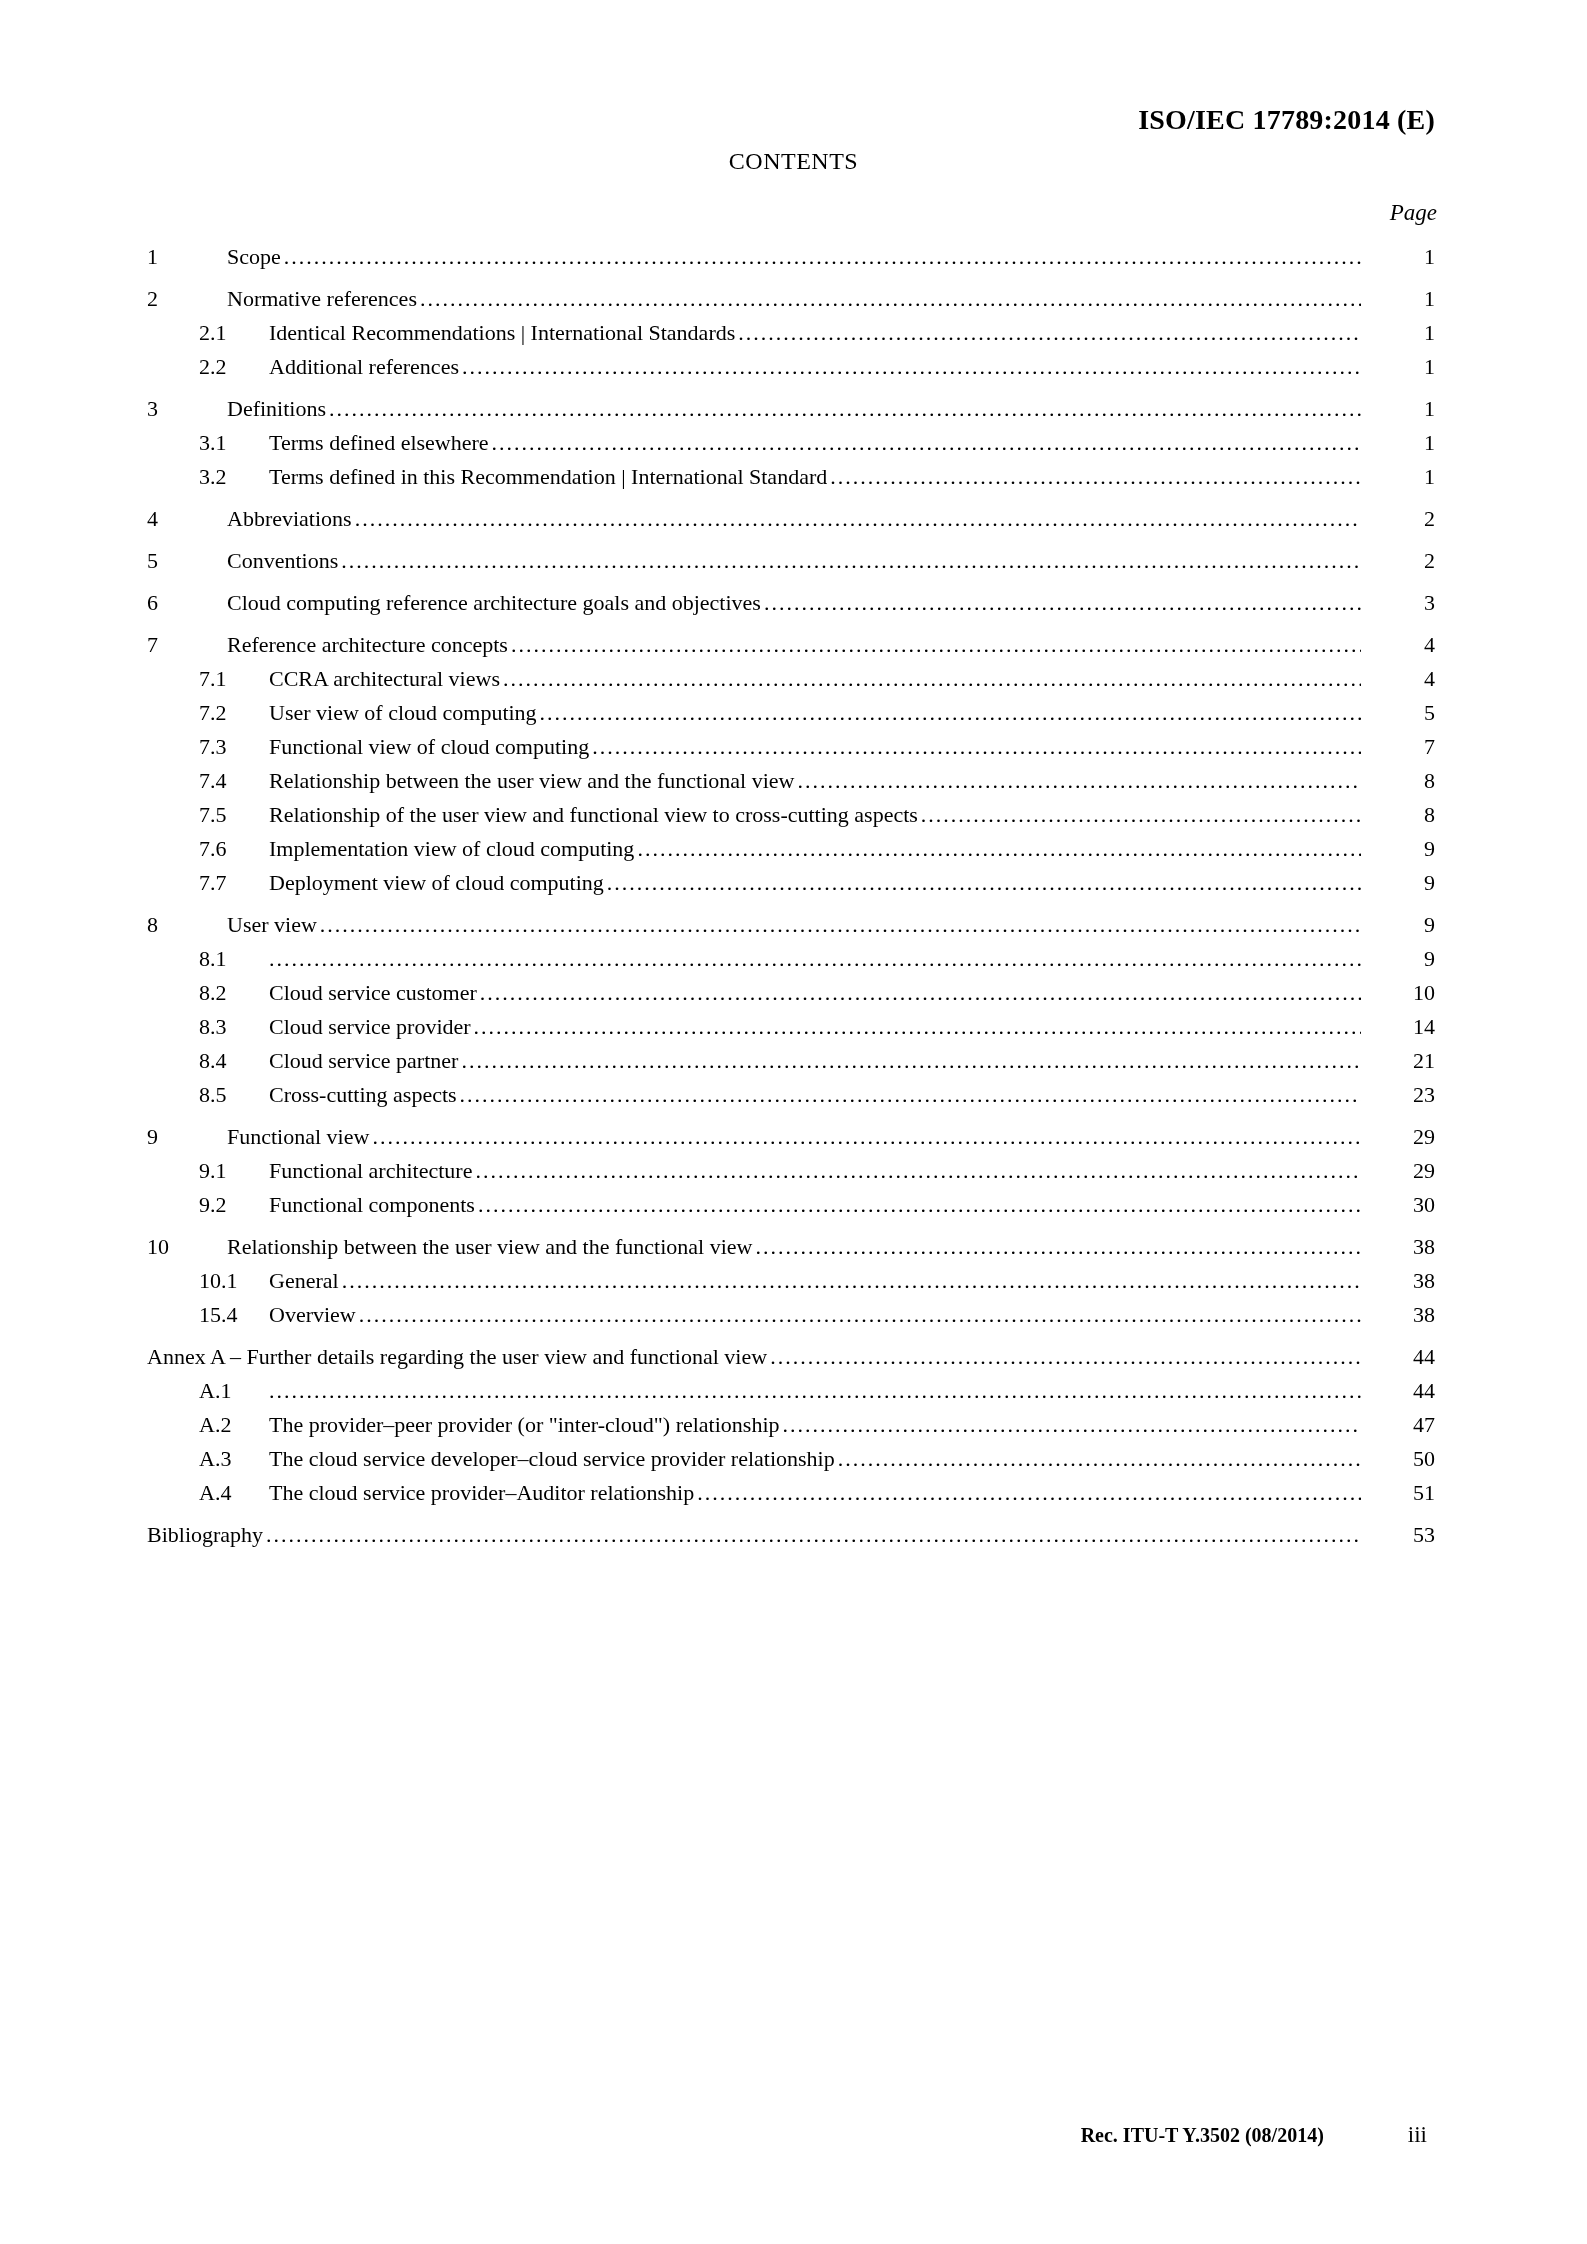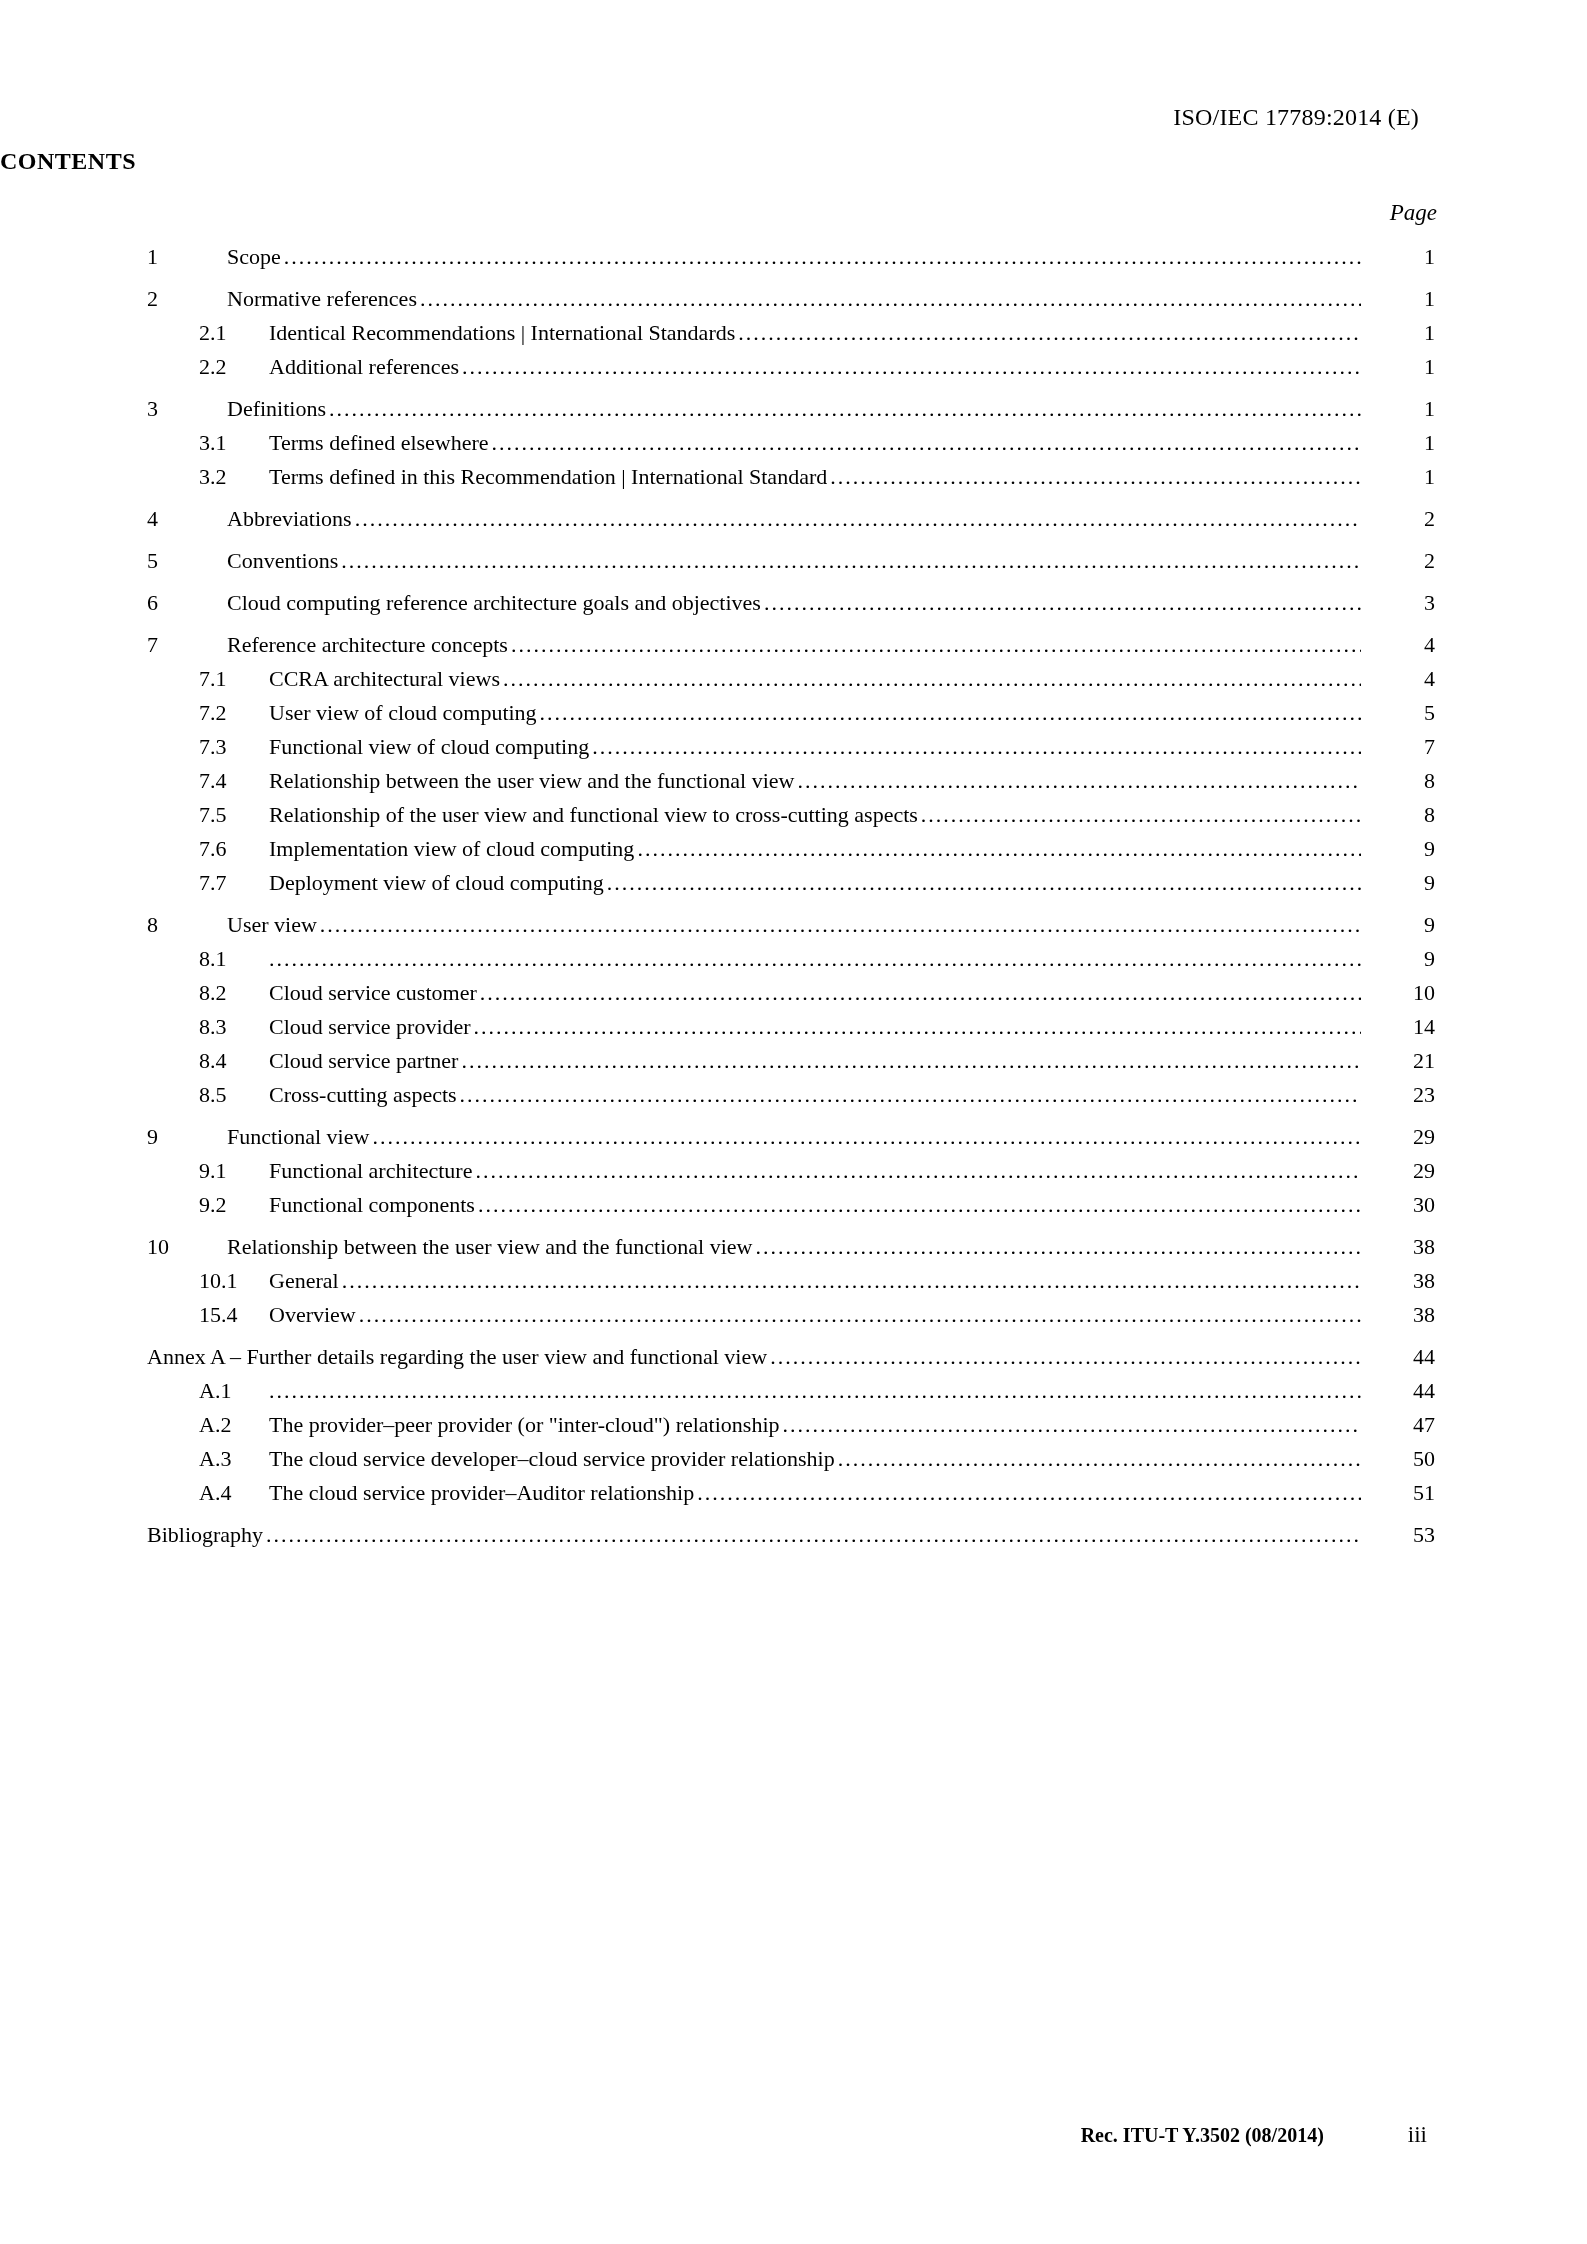--- a/index.html
+++ b/index.html
@@ -15,32 +15,33 @@
     margin: 0 auto;
     background: #ffffff;
     font-family: "Liberation Serif", "DejaVu Serif", serif;
     font-size: 22px;
     color: #000000;
     overflow: hidden;
   }
   .doc-header {
     position: absolute;
     top: 104px;
-    right: 168px;
-    font-weight: normal;
-    font-size: 24px;
+    right: 152px;
+    font-weight: bold;
+    font-size: 28px;
     letter-spacing: 0.2px;
   }
   .contents-title {
     position: absolute;
     top: 148px;
     left: 0;
     right: 0;
     margin: 0;
-    font-weight: bold;
+    text-align: center;
+    font-weight: normal;
     font-size: 24px;
     letter-spacing: 0.5px;
   }
   .page-label {
     position: absolute;
     top: 200px;
     right: 150px;
     font-style: italic;
     font-size: 23px;
   }

